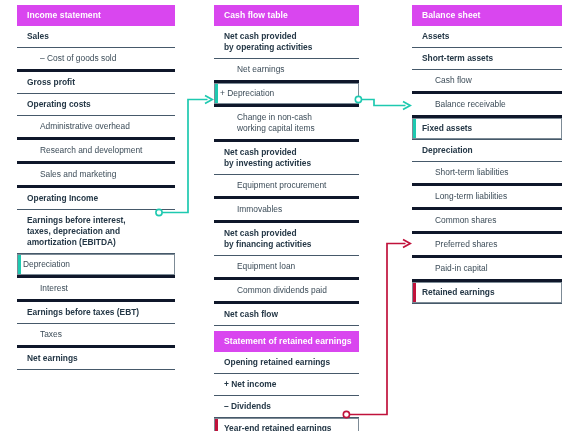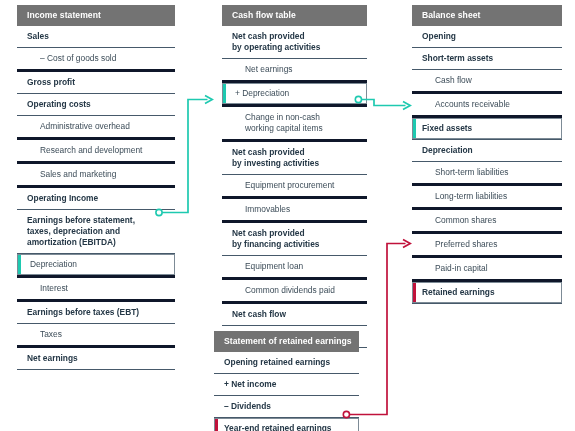--- a/index.html
+++ b/index.html
@@ -18,21 +18,21 @@
   .canvas {
     position: absolute;
     inset: 0;
   }
 
   
   .stmt {
     position: absolute;
   }
   .stmt-header {
-    background: #737373;
+    background: #d946ef;
     color: #ffffff;
     font-size: 8.6px;
     font-weight: bold;
     letter-spacing: 0.05px;
     padding: 6px 0 6px 10px;
     box-sizing: border-box;
     height: 21px;
     line-height: 9px;
     display: flex;
     align-items: center;
@@ -69,21 +69,21 @@
 
   .row-text {
     white-space: pre-line;
     display: block;
   }
 
   
   .row.hl {
   }
   .row.hl.lvl1 {
-    padding-left: 13px;
+    padding-left: 6px;
   }
   .accent {
     position: absolute;
     left: 1px;
     top: 1px;
     bottom: 1px;
     width: 3.2px;
   }
   .accent.teal { background: #1ec9b0; }
   .accent.red  { background: #c0123b; }
@@ -136,21 +136,21 @@
         <div class="row lvl1">
           <span class="row-text">Research and development</span>
         </div>
         <div class="row lvl1">
           <span class="row-text">Sales and marketing</span>
         </div>
         <div class="row lvl0">
           <span class="row-text">Operating Income</span>
         </div>
         <div class="row lvl0">
-          <span class="row-text">Earnings before statement,
+          <span class="row-text">Earnings before interest,
 taxes, depreciation and
 amortization (EBITDA)</span>
         </div>
         <div class="row lvl1 hl">
           <span class="accent teal"></span>
           <span class="row-text">Depreciation</span>
         </div>
         <div class="row lvl1">
           <span class="row-text">Interest</span>
         </div>
@@ -159,21 +159,21 @@
         </div>
         <div class="row lvl1">
           <span class="row-text">Taxes</span>
         </div>
         <div class="row lvl0">
           <span class="row-text">Net earnings</span>
         </div>
       </div>
   </div>
 
-  <div class="stmt" id="stmt-cash" style="left:222px; top:5px; width:145px;">
+  <div class="stmt" id="stmt-cash" style="left:214px; top:5px; width:145px;">
     <div class="stmt-header">Cash flow table</div>
     <div class="rows" id="rows-cash">
         <div class="row lvl0">
           <span class="row-text">Net cash provided
 by operating activities</span>
         </div>
         <div class="row lvl1">
           <span class="row-text">Net earnings</span>
         </div>
         <div class="row lvl1 hl">
@@ -210,30 +210,30 @@
         <div class="row lvl0">
           <span class="row-text">Year ending cash balance</span>
         </div>
       </div>
   </div>
 
   <div class="stmt" id="stmt-balance" style="left:412px; top:5px; width:150px;">
     <div class="stmt-header">Balance sheet</div>
     <div class="rows" id="rows-balance">
         <div class="row lvl0">
-          <span class="row-text">Opening</span>
+          <span class="row-text">Assets</span>
         </div>
         <div class="row lvl0">
           <span class="row-text">Short-term assets</span>
         </div>
         <div class="row lvl1">
           <span class="row-text">Cash flow</span>
         </div>
         <div class="row lvl1">
-          <span class="row-text">Accounts receivable</span>
+          <span class="row-text">Balance receivable</span>
         </div>
         <div class="row lvl0 hl">
           <span class="accent teal"></span>
           <span class="row-text">Fixed assets</span>
         </div>
         <div class="row lvl0">
           <span class="row-text">Depreciation</span>
         </div>
         <div class="row lvl1">
           <span class="row-text">Short-term liabilities</span>

